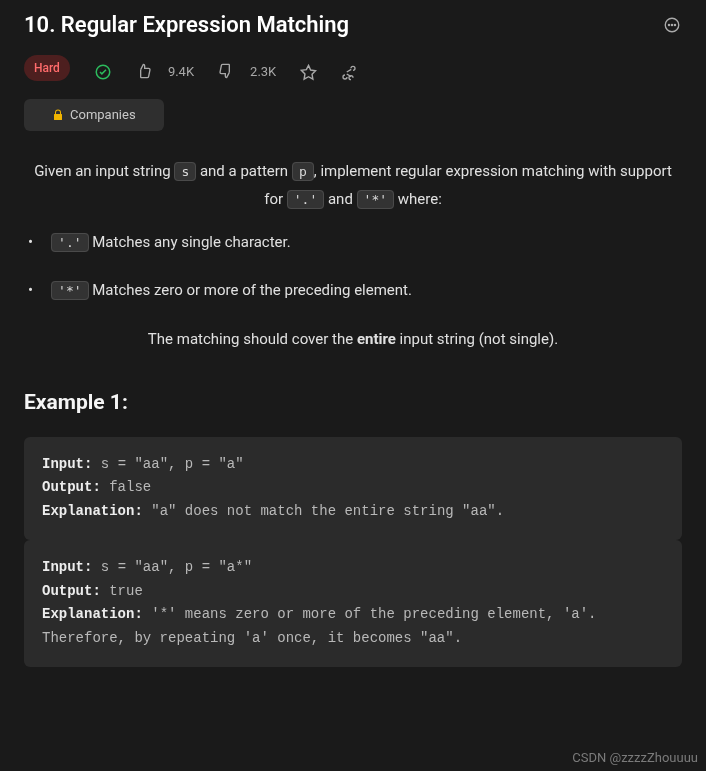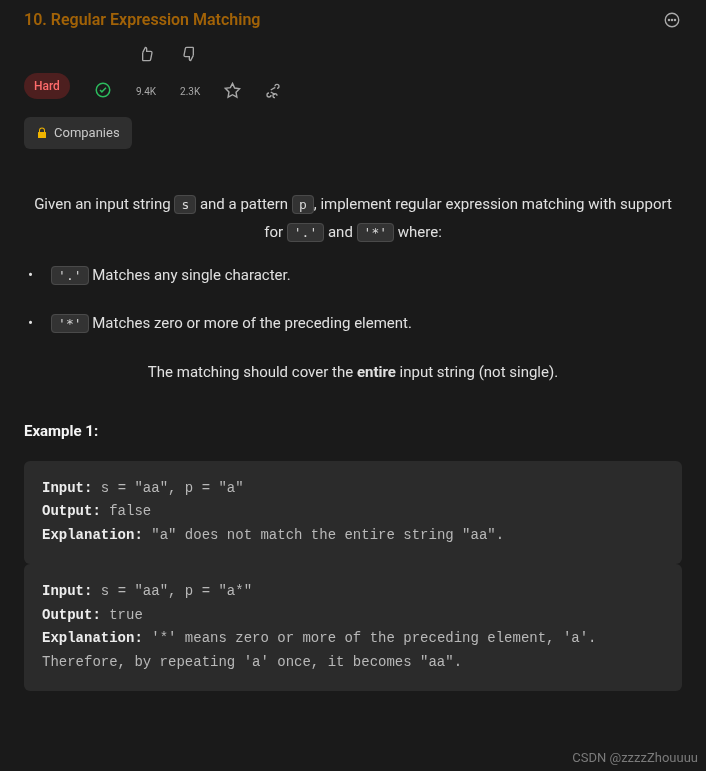--- a/index.html
+++ b/index.html
@@ -15,23 +15,23 @@
     position: relative;
   }
   .container { padding: 8px 24px 0 24px; }
   .title-row {
     display: flex;
     align-items: center;
     justify-content: space-between;
     margin-bottom: 14px;
   }
   .title {
-    font-size: 16px;
+    font-size: 22px;
     font-weight: 600;
-    color: #a16207;
+    color: #ffffff;
   }
   .more-icon {
     width: 20px; height: 20px;
     display: flex; align-items: center; justify-content: center;
     color: #aaa;
     cursor: pointer;
   }
   .meta-row {
     display: flex;
     align-items: flex-end;
@@ -42,38 +42,37 @@
     background: #4d1f1f;
     color: #ff6b6b;
     font-size: 12px;
     font-weight: 500;
     padding: 4px 10px;
     border-radius: 14px;
   }
   .meta-item {
     display: flex;
     align-items: center;
-    gap: 22px;
+    gap: 16px;
     color: #a8a8a8;
-    font-size: 10px;
+    font-size: 13px;
     cursor: pointer;
-    flex-direction: column;
   }
   .meta-item svg { display: block; }
   .solved-icon { color: #2cbb5d; }
   .companies-btn {
     display: inline-flex;
     align-items: center;
     gap: 6px;
     background: #2f2f2f;
     color: #c8c8c8;
     font-size: 13px;
-    padding: 6px 12px;
+    padding: 6px 28px;
     border-radius: 6px;
-    margin-bottom: 41px;
+    margin-bottom: 26px;
     cursor: pointer;
   }
   .desc { margin-bottom: 30px; line-height: 1.9; color: #e0e0e0; text-align: center; }
   .desc p { margin-bottom: 14px; }
   .inline-code {
     background: #333;
     border: 1px solid #4a4a4a;
     border-radius: 4px;
     padding: 1px 6px;
     font-family: "SF Mono", Consolas, monospace;
@@ -93,21 +92,21 @@
   ul.bullets li::before {
     content: "•";
     color: #e0e0e0;
     margin-right: 8px;
     margin-left: 4px;
   }
   .example-label {
     font-weight: 700;
     color: #f5f5f5;
     margin: 34px 0 18px 0;
-    font-size: 15px;
+    font-size: 21px;
   }
   .code-block {
     background: #2b2b2b;
     border-radius: 6px;
     padding: 16px 18px;
     font-family: "SF Mono", Consolas, "Courier New", monospace;
     font-size: 14px;
     line-height: 1.7;
     color: #b8b8b8;
     white-space: pre-wrap;

